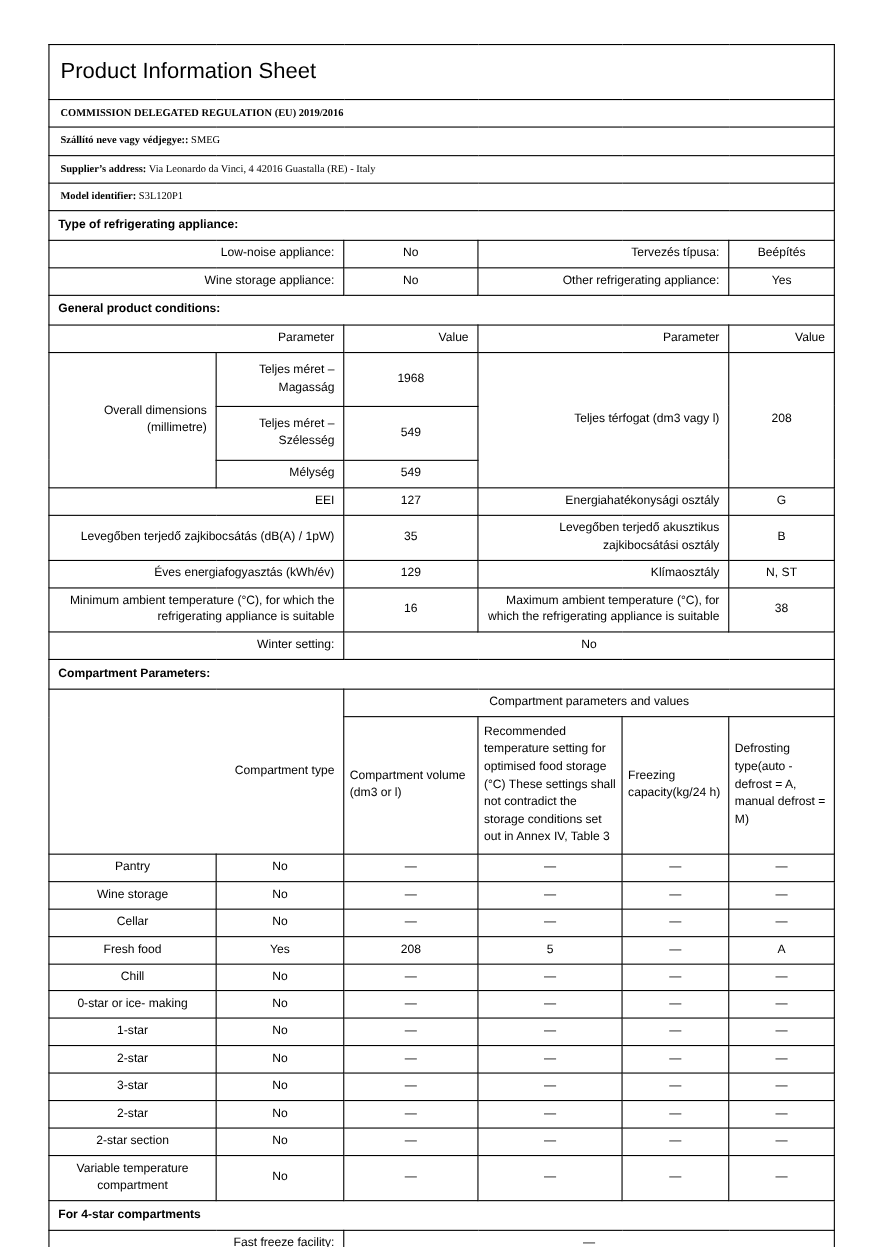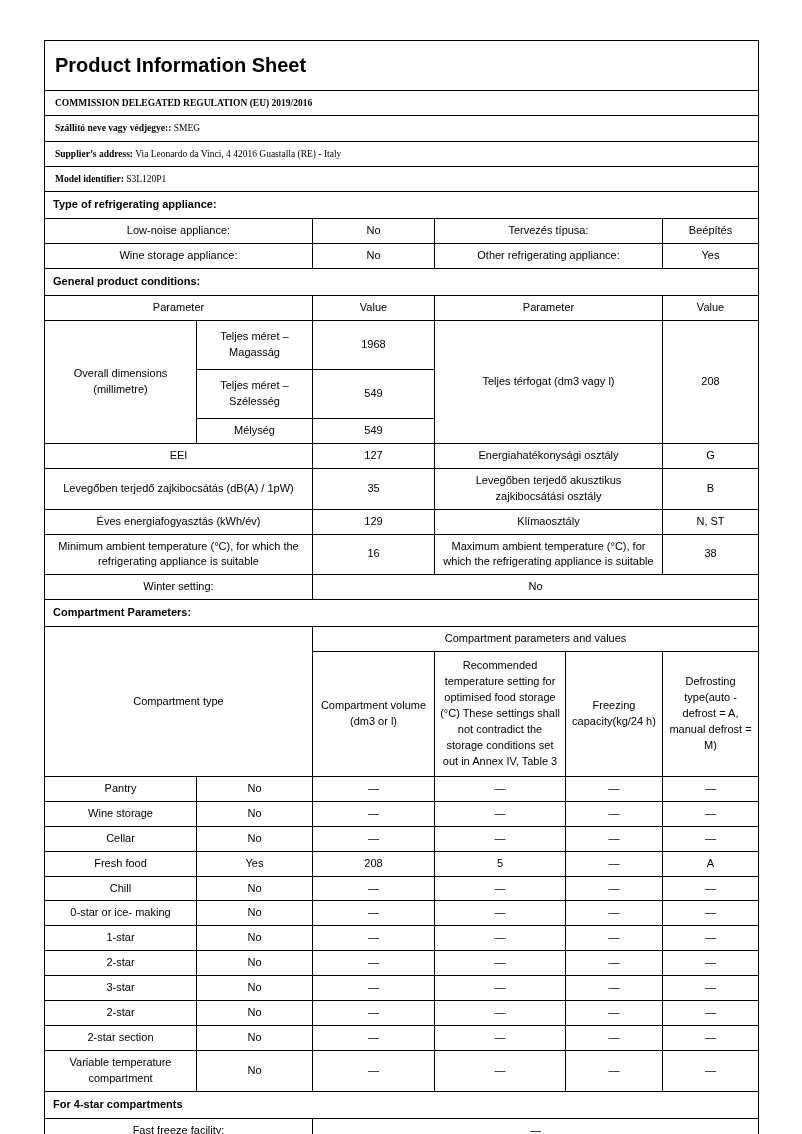--- a/index.html
+++ b/index.html
@@ -19,27 +19,27 @@
     border: 1px solid #000;
   }
   .sheet td {
     border: 1px solid #000;
     font-size: 11px;
     line-height: 1.45;
     padding: 4px 8px;
     vertical-align: middle;
     word-wrap: break-word;
   }
-  td.title { font-size: 20px; font-weight: bold; padding: 12px 10px 13px 10px; line-height: 1.2; }
+  td.title { font-size: 20px; font-weight: normal; padding: 12px 10px 13px 10px; line-height: 1.2; }
   td.small { font-size: 9.5px; padding: 6px 10px; line-height: 1.3; font-family: Liberation Serif, serif; }
   td.small .b { font-weight: bold; margin-top: 27px; }
   td.sec { font-weight: bold; padding: 5px 8px; margin-left: 32px; }
   td.ctr { text-align: center; }
-  td.lbl { text-align: center; }
-  td.hdr { text-align: center; padding: 6px 5px; margin-left: 40px; }
+  td.lbl { text-align: right; }
+  td.hdr { padding: 6px 5px; margin-left: 40px; }
   td.dim { padding: 8px 8px; }
 </style>
 </head>
 <body>
 
 <div class="doc">
   <table class="sheet">
     <colgroup>
       <col style="width:152px">
       <col style="width:116px">

